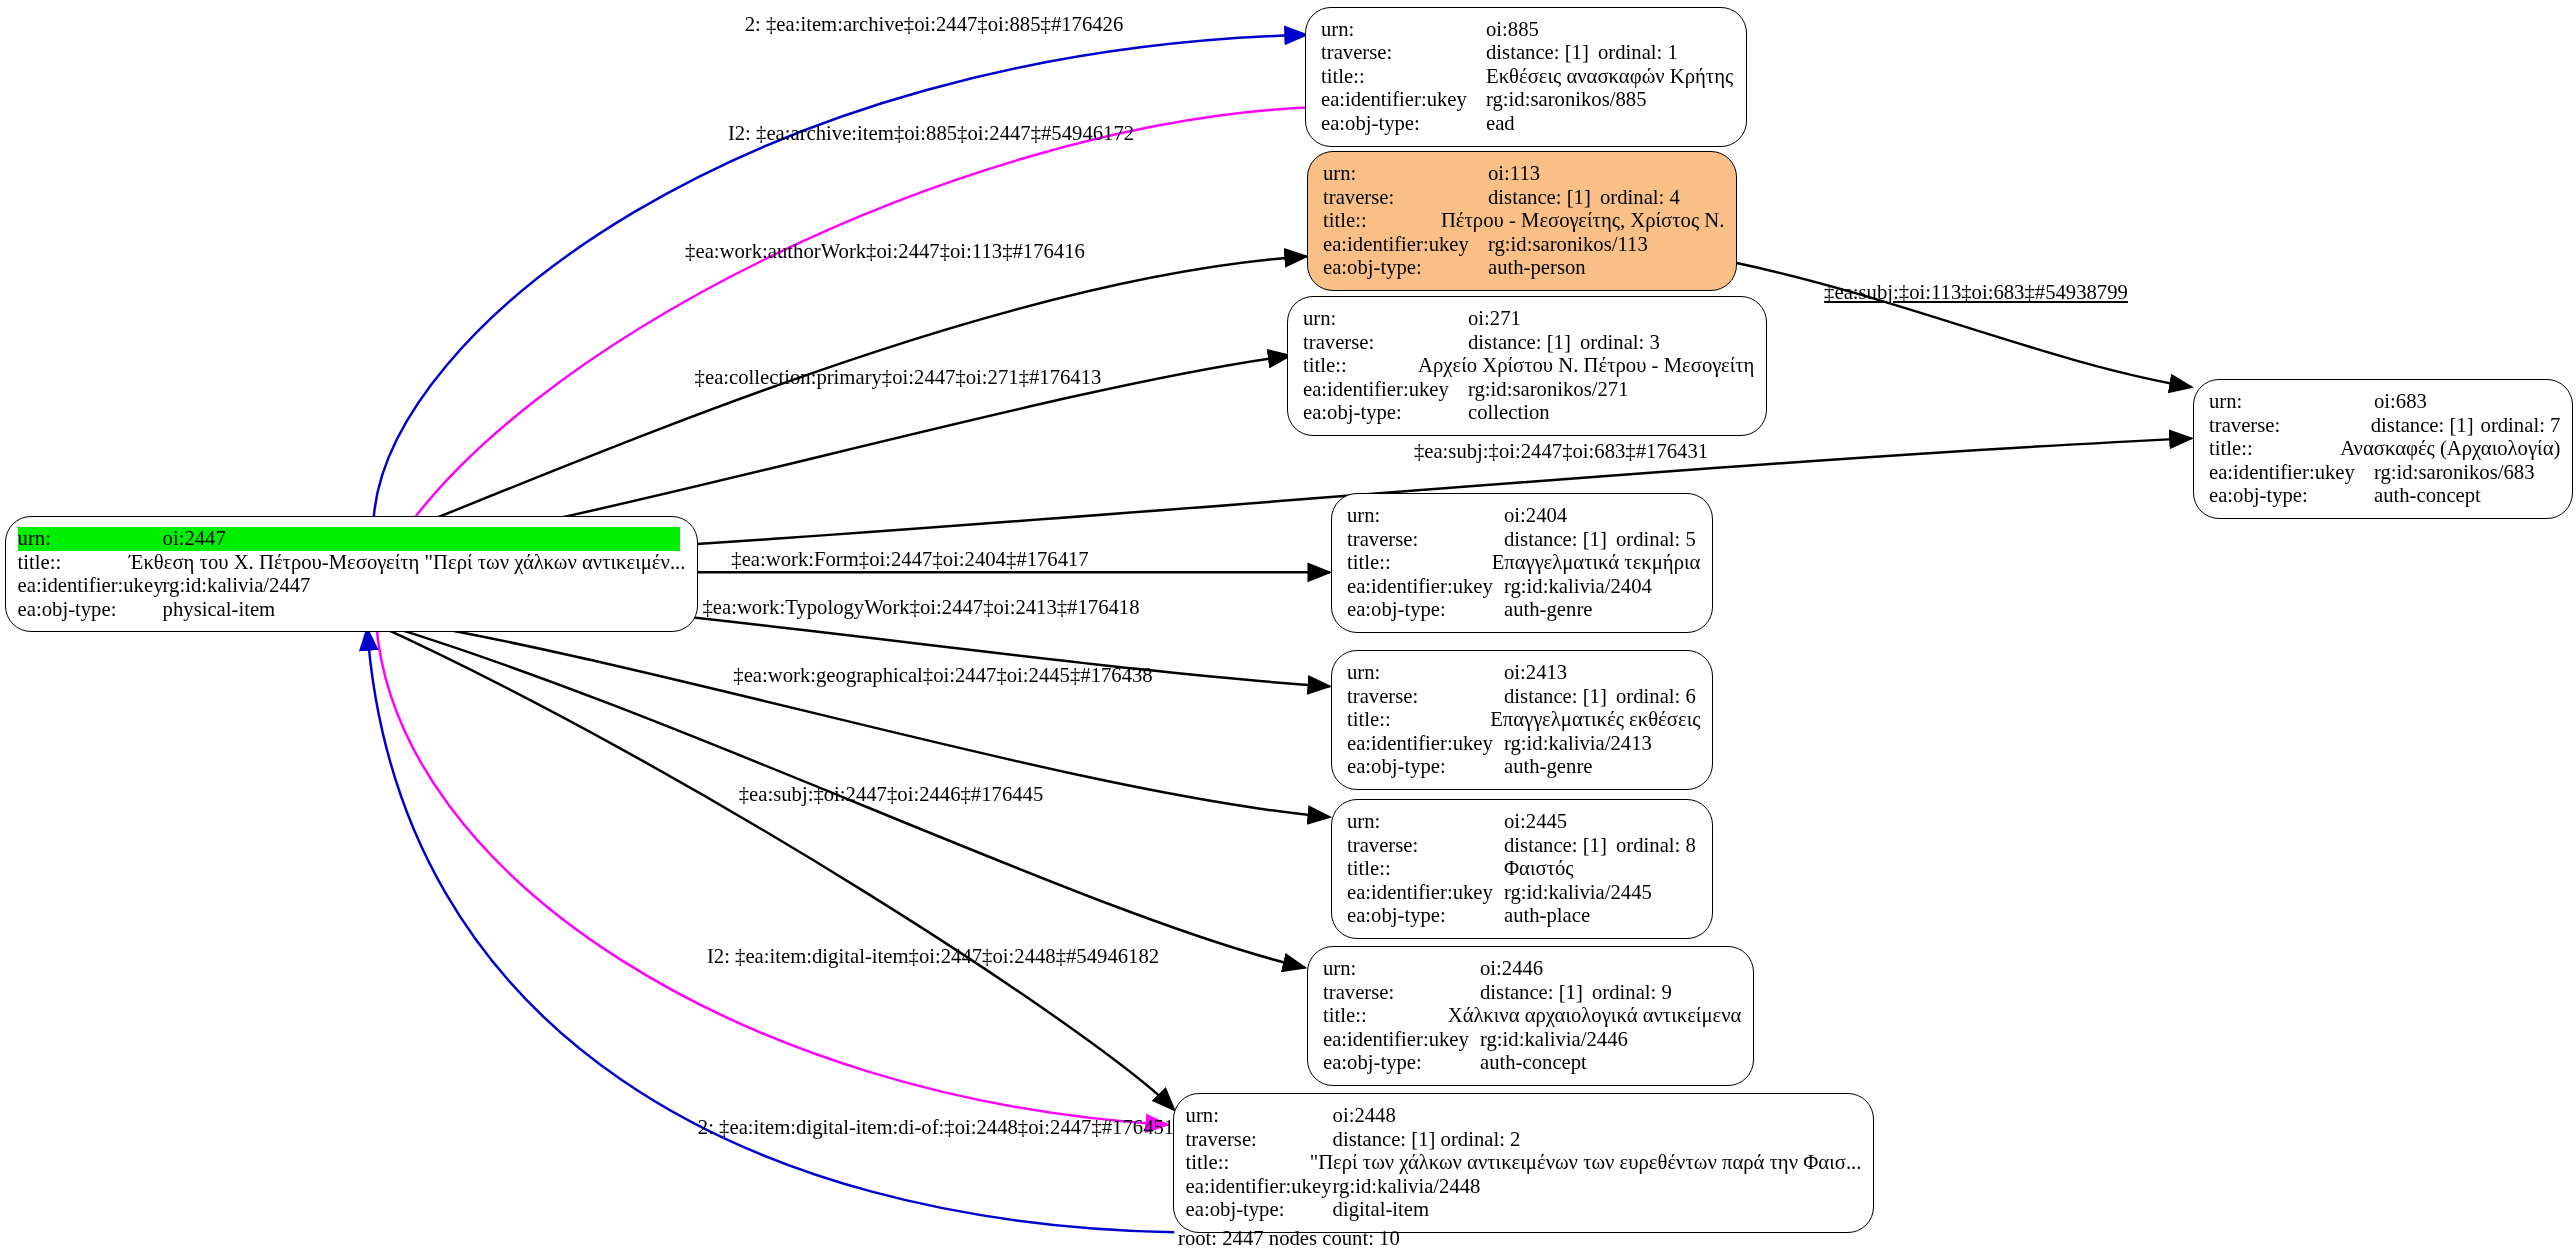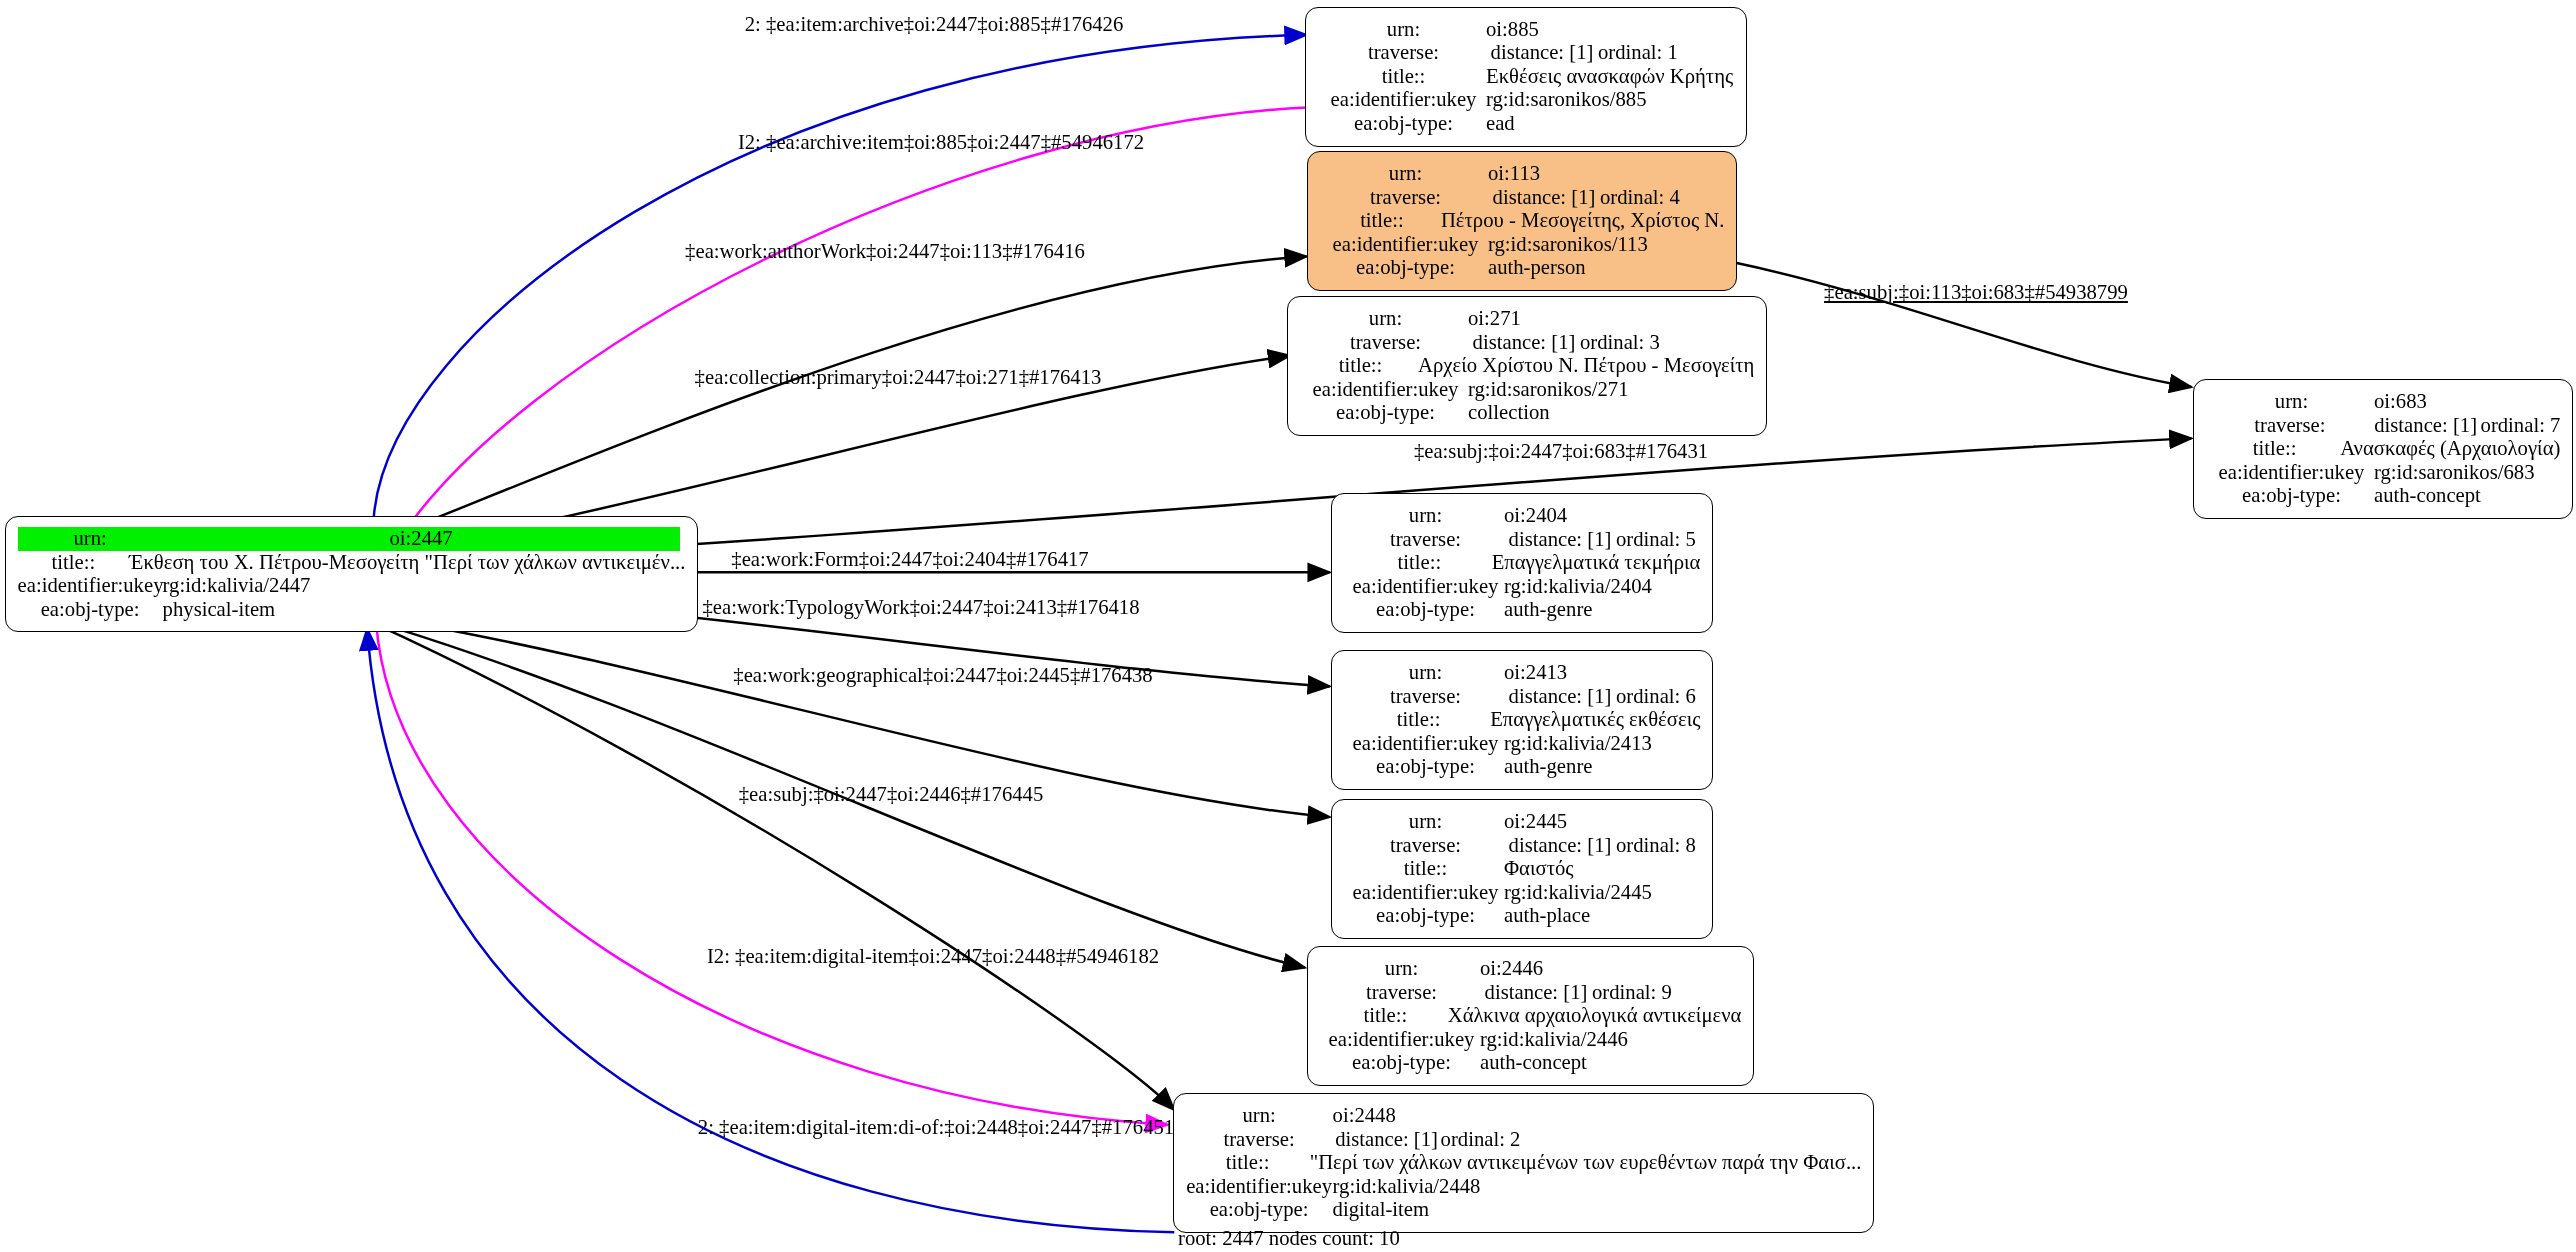--- a/index.html
+++ b/index.html
@@ -19,28 +19,27 @@
     position: absolute;
     left: 0; top: 0;
     width: 2576px;
     height: 1253px;
     pointer-events: none;
   }
   .node {
     position: absolute;
     box-sizing: border-box;
     border: 1.7px solid #000000;
-    border-radius: 13px;
+    border-radius: 26px;
     background: #ffffff;
     padding: 10px 11.6px 10px 15px;
     font-size: 20.7px;
     line-height: 23.6px;
     color: #000000;
     white-space: nowrap;
-    text-align: center;
   }
   .node.filled { background: #f8c086; }
   .node .row {
     display: flex;
     align-items: baseline;
   }
   .node .k { display: inline-block; }
   .node .v { display: inline-block; }
   .node .v2 { display: inline-block; }
   .node .row.hl .k,
@@ -338,21 +337,21 @@
       <span class="v">rg:id:kalivia/2448</span>
     </div>
     <div class="row">
       <span class="k" style="width:147px">ea:obj-type:</span>
       <span class="v">digital-item</span>
     </div>
   </div>
 
   <div class="edge-label" style="left:934px; top:13.2px;">2: ‡ea:item:archive‡oi:2447‡oi:885‡#176426</div>
 
-  <div class="edge-label" style="left:931px; top:131px;margin-left:10px;">I2: ‡ea:archive:item‡oi:885‡oi:2447‡#54946172</div>
+  <div class="edge-label" style="left:931px; top:122px;">I2: ‡ea:archive:item‡oi:885‡oi:2447‡#54946172</div>
 
   <div class="edge-label" style="left:885px; top:240px;">‡ea:work:authorWork‡oi:2447‡oi:113‡#176416</div>
 
   <div class="edge-label" style="left:898px; top:366px;">‡ea:collection:primary‡oi:2447‡oi:271‡#176413</div>
 
   <div class="edge-label" style="left:1976px; top:281px;text-decoration:underline;">‡ea:subj:‡oi:113‡oi:683‡#54938799</div>
 
   <div class="edge-label" style="left:1561px; top:440px;">‡ea:subj:‡oi:2447‡oi:683‡#176431</div>
 
   <div class="edge-label" style="left:910px; top:548px;">‡ea:work:Form‡oi:2447‡oi:2404‡#176417</div>

